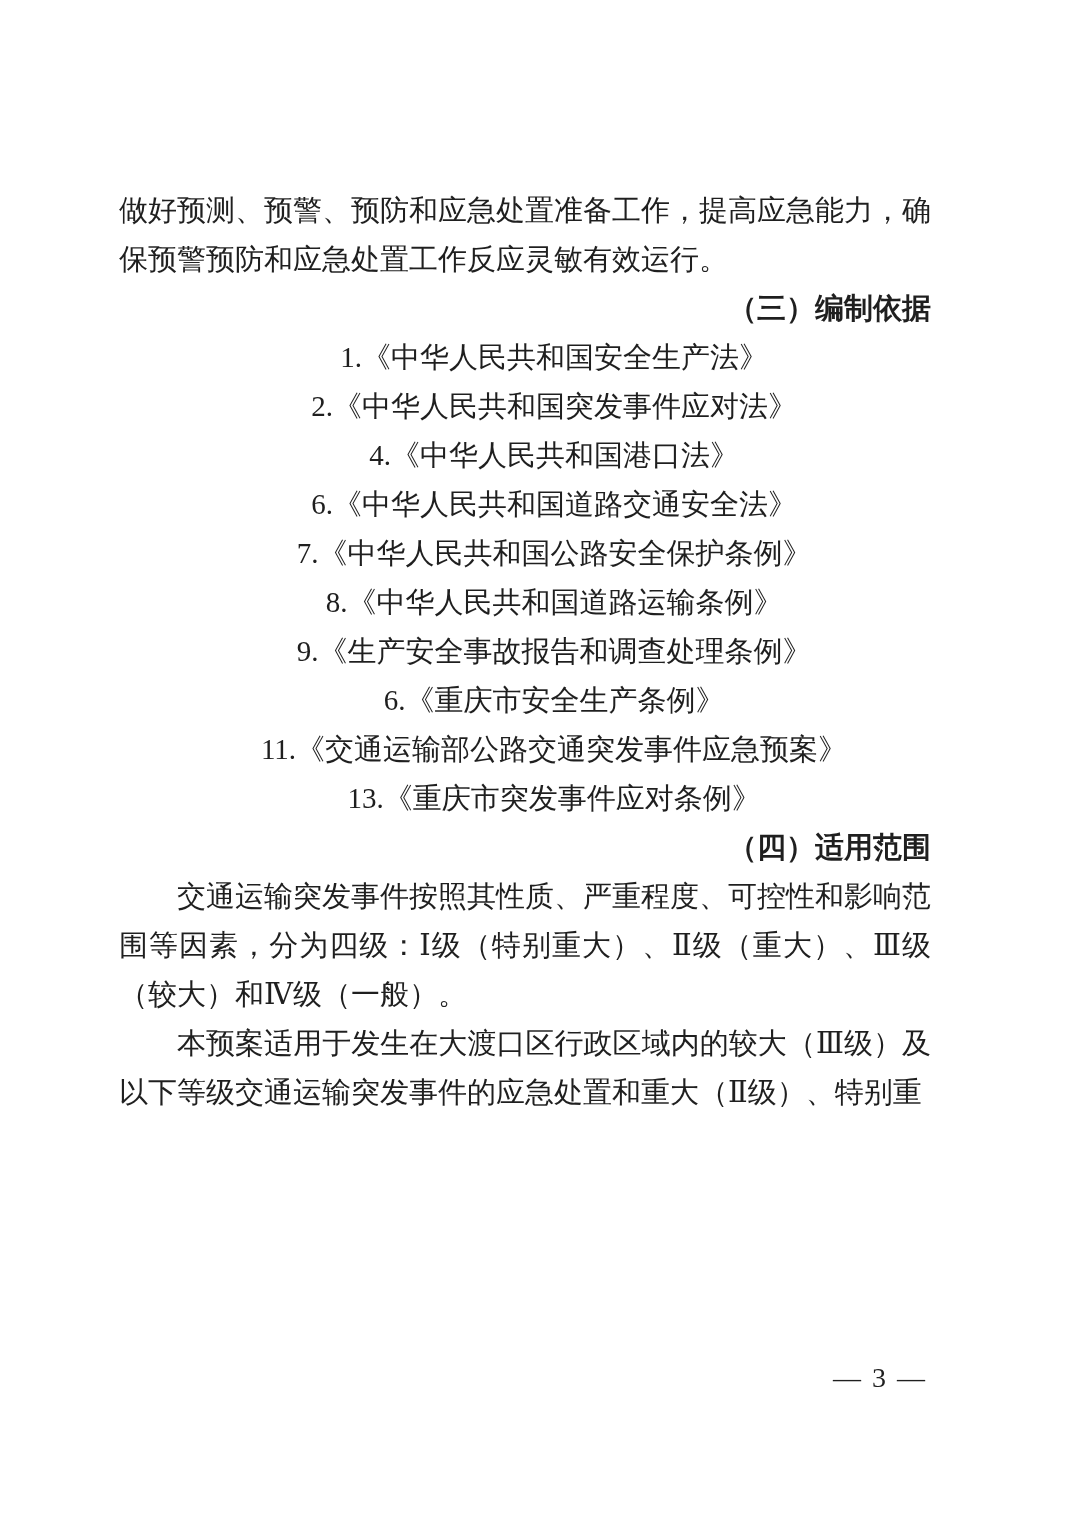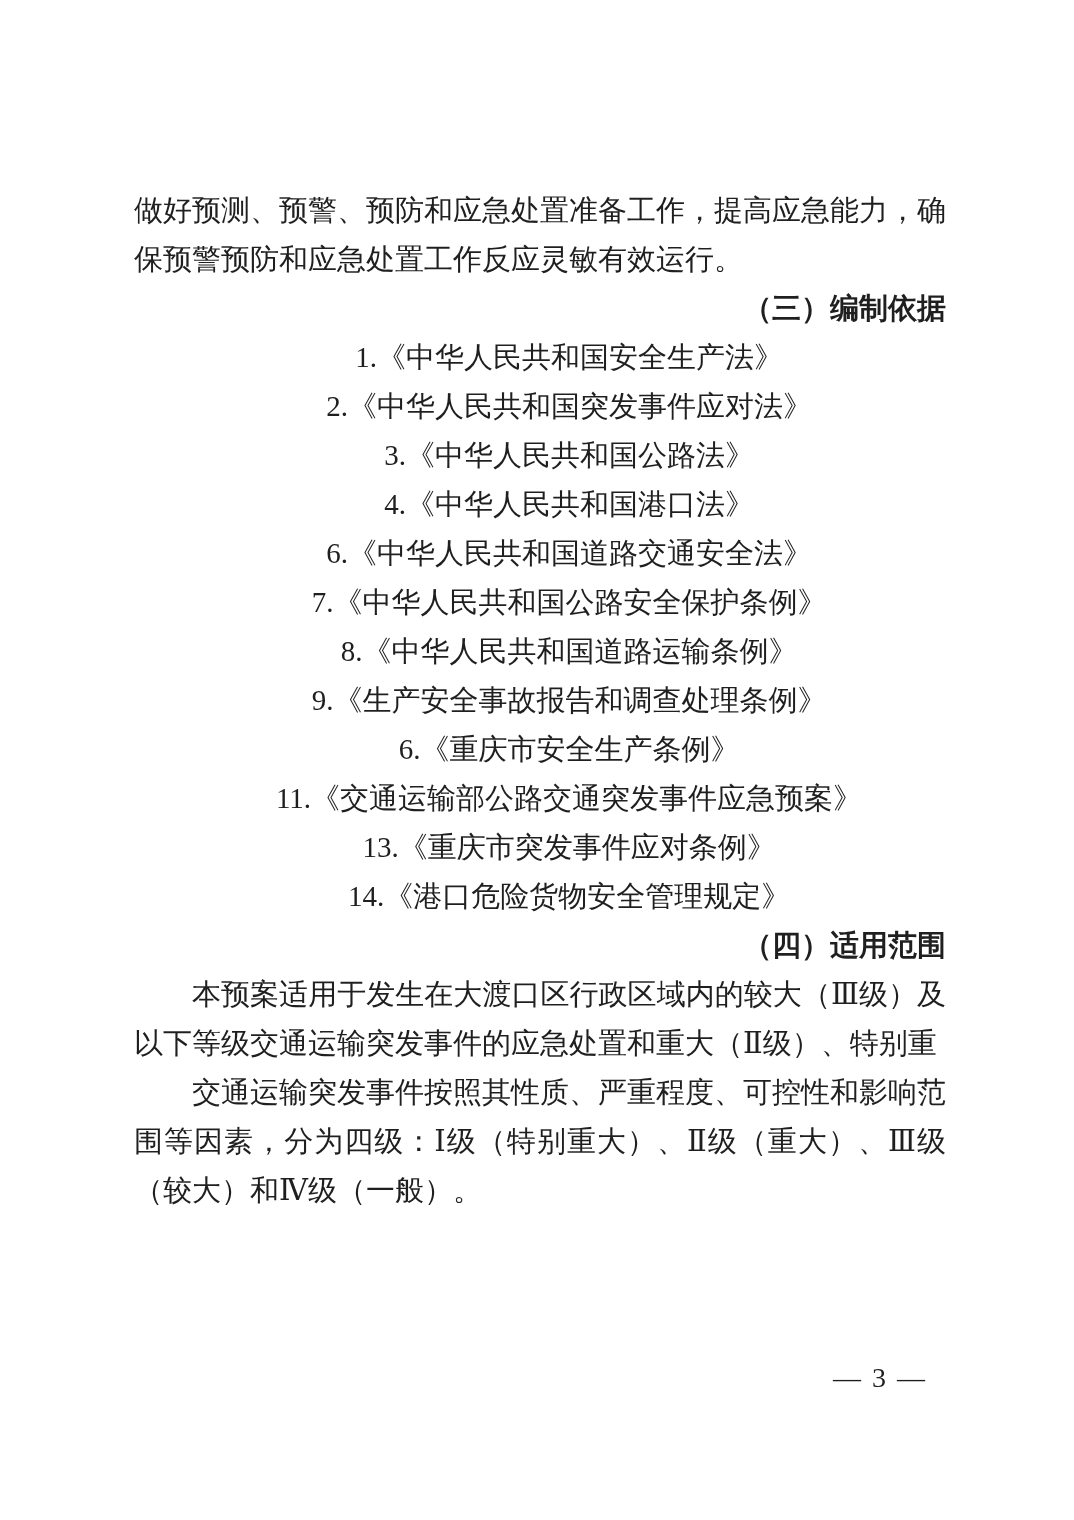--- a/index.html
+++ b/index.html
@@ -12,21 +12,21 @@
     width: 1074px;
     height: 1520px;
     margin: 0 auto;
     background: #ffffff;
     overflow: hidden;
     font-family: "Liberation Serif", "DejaVu Serif", serif;
     color: #1f1f1f;
   }
   .content {
     position: absolute;
-    left: 134px;
+    left: 119px;
     top: 186px;
     width: 812px;
     font-size: 29px;
     line-height: 49px;
     text-align: justify;
   }
   .content p, .content h2 {
     margin: 0;
     padding: 0;
     font-size: 29px;
@@ -64,34 +64,32 @@
 <div class="page">
   <div class="content">
 
     <p class="para-noindent">做好预测、预警、预防和应急处置准备工作，提高应急能力，确保预警预防和应急处置工作反应灵敏有效运行。</p>
 
     <h2 class="heading">（三）编制依据</h2>
 
     <div>
       <p class="list-item">1.《中华人民共和国安全生产法》</p>
       <p class="list-item">2.《中华人民共和国突发事件应对法》</p>
-      <p class="list-item">3.《中华人民共和国公路法》</p>
       <p class="list-item">4.《中华人民共和国港口法》</p>
       <p class="list-item">6.《中华人民共和国道路交通安全法》</p>
       <p class="list-item">7.《中华人民共和国公路安全保护条例》</p>
       <p class="list-item">8.《中华人民共和国道路运输条例》</p>
       <p class="list-item">9.《生产安全事故报告和调查处理条例》</p>
       <p class="list-item">6.《重庆市安全生产条例》</p>
       <p class="list-item">11.《交通运输部公路交通突发事件应急预案》</p>
       <p class="list-item">13.《重庆市突发事件应对条例》</p>
-      <p class="list-item">14.《港口危险货物安全管理规定》</p>
     </div>
 
     <h2 class="heading">（四）适用范围</h2>
 
+    <p class="para-indent">交通运输突发事件按照其性质、严重程度、可控性和影响范围等因素，分为四级：Ⅰ级（特别重大）、Ⅱ级（重大）、Ⅲ级（较大）和Ⅳ级（一般）。</p>
+
     <p class="para-indent">本预案适用于发生在大渡口区行政区域内的较大（Ⅲ级）及以下等级交通运输突发事件的应急处置和重大（Ⅱ级）、特别重</p>
-
-    <p class="para-indent">交通运输突发事件按照其性质、严重程度、可控性和影响范围等因素，分为四级：Ⅰ级（特别重大）、Ⅱ级（重大）、Ⅲ级（较大）和Ⅳ级（一般）。</p>
 
   </div>
 
   <div class="page-number">— 3 —</div>
 </div>
 
 </body></html>

